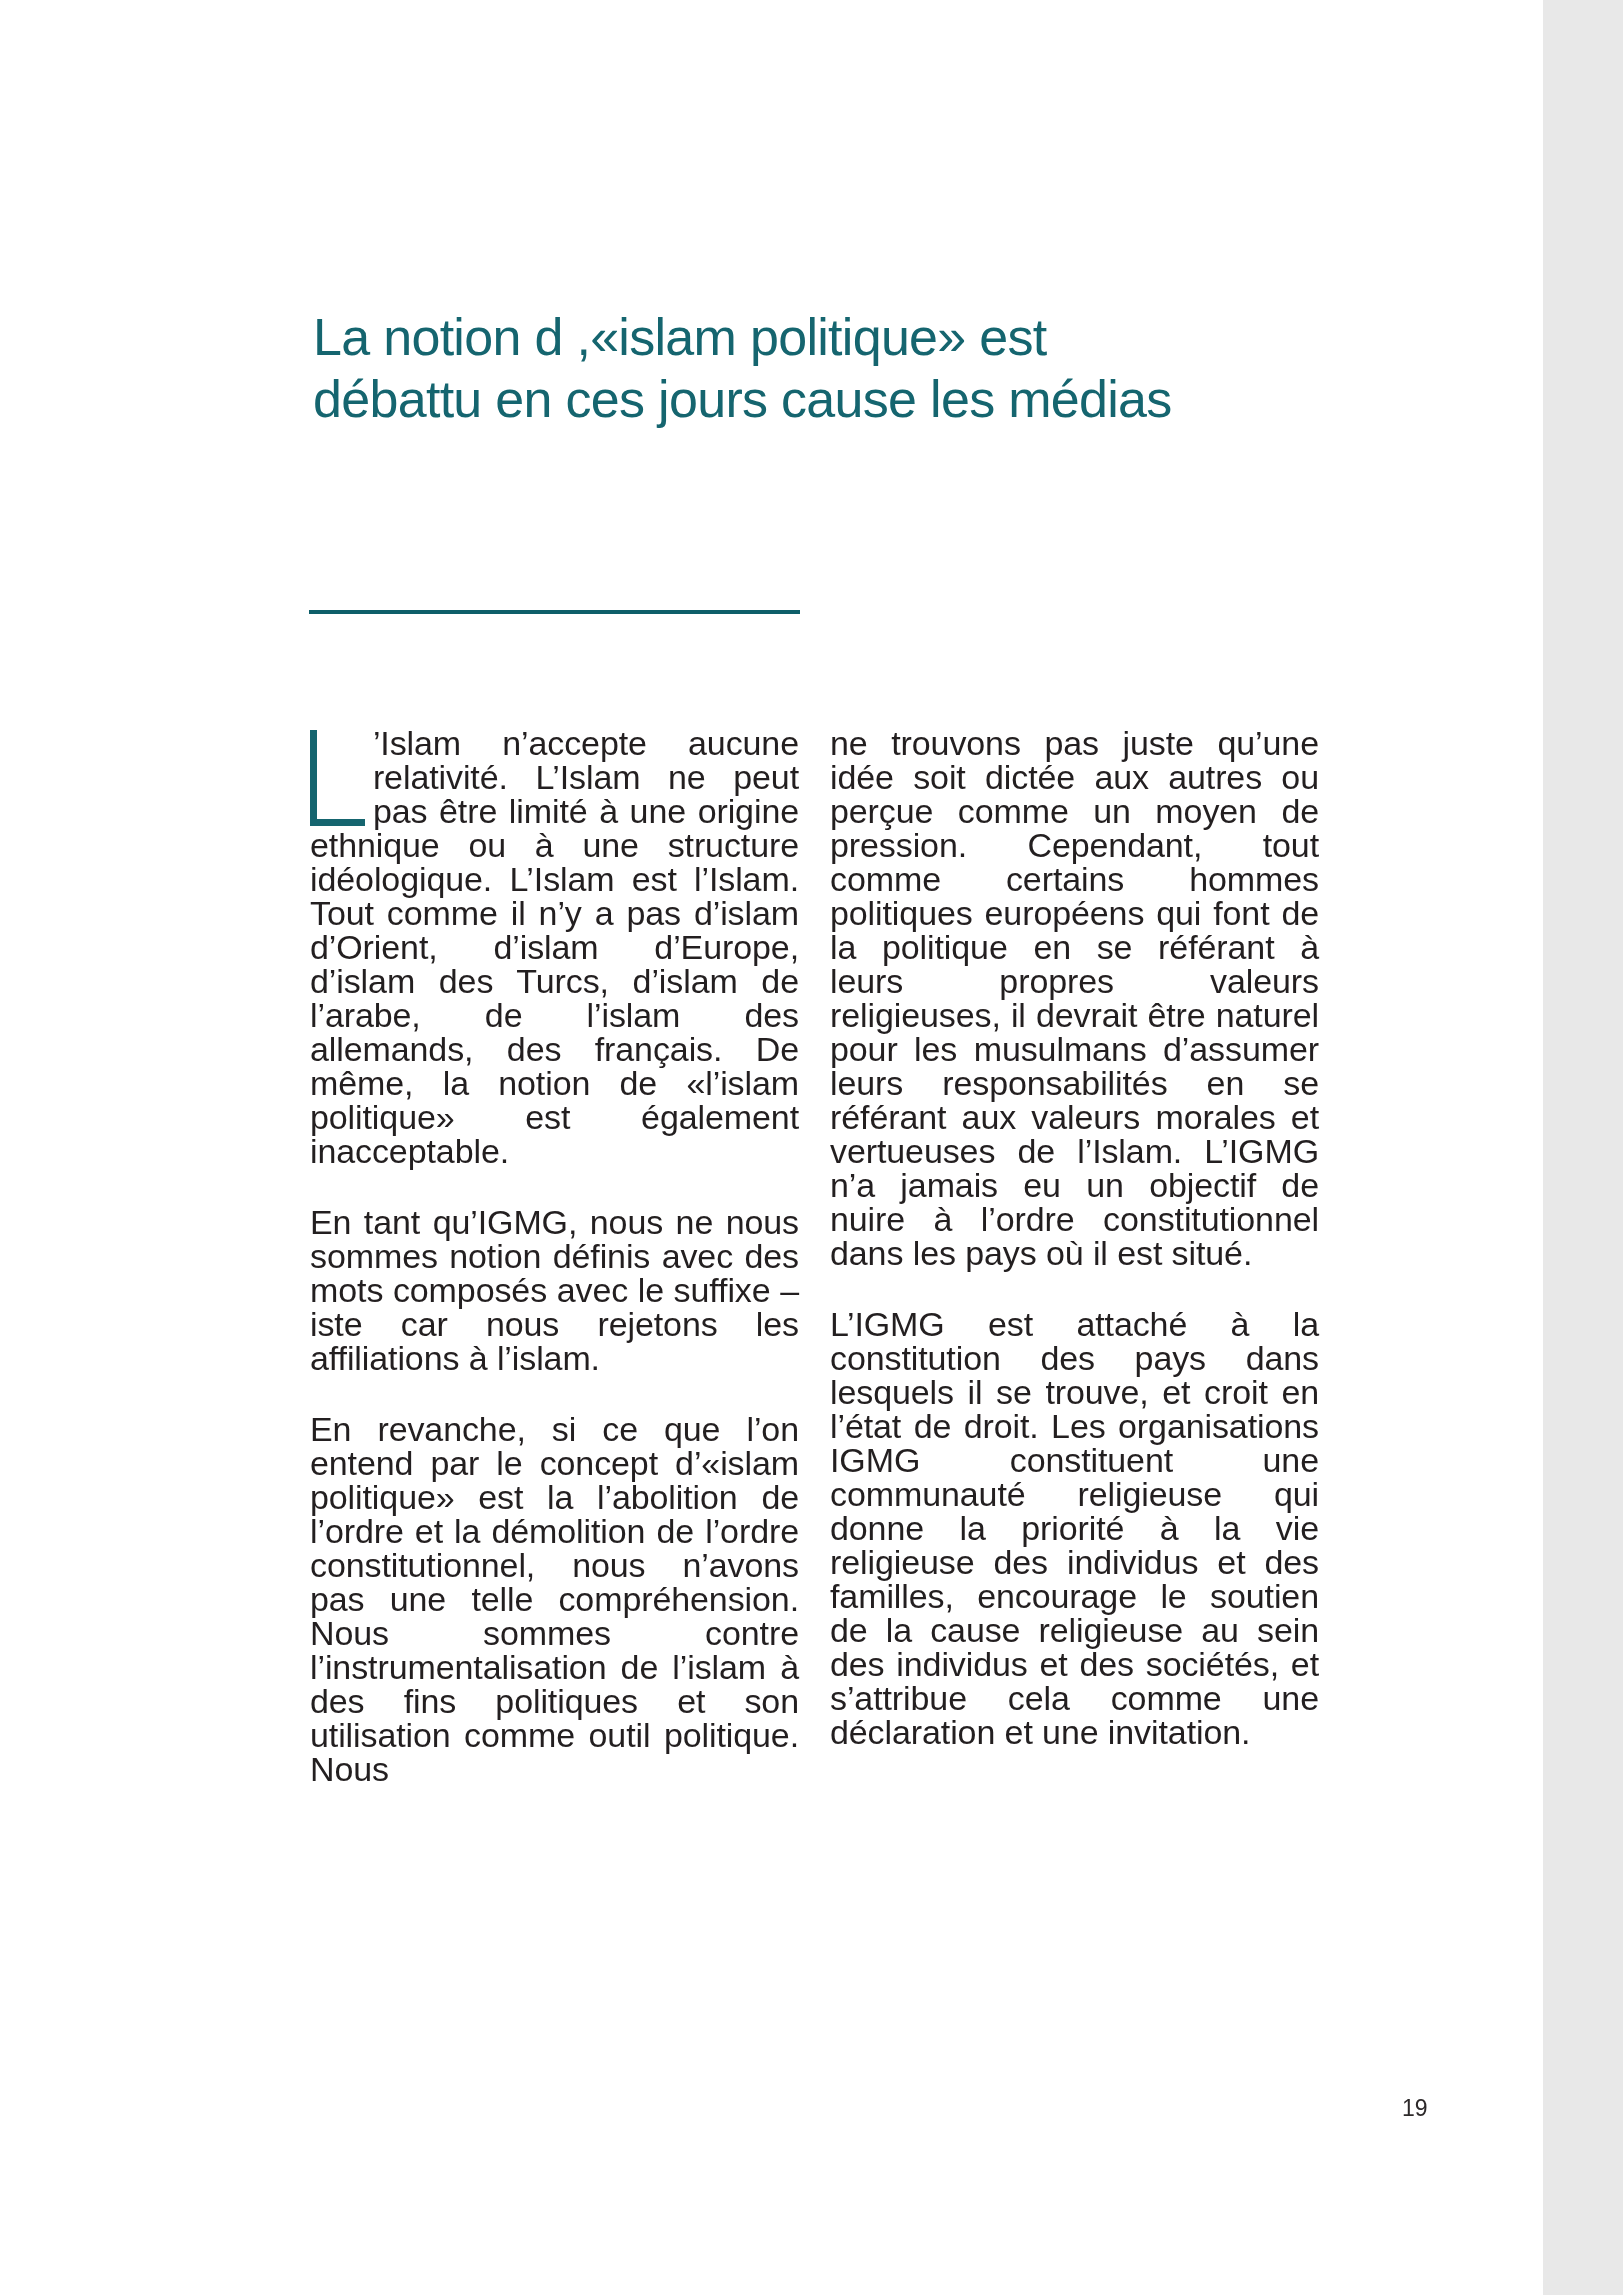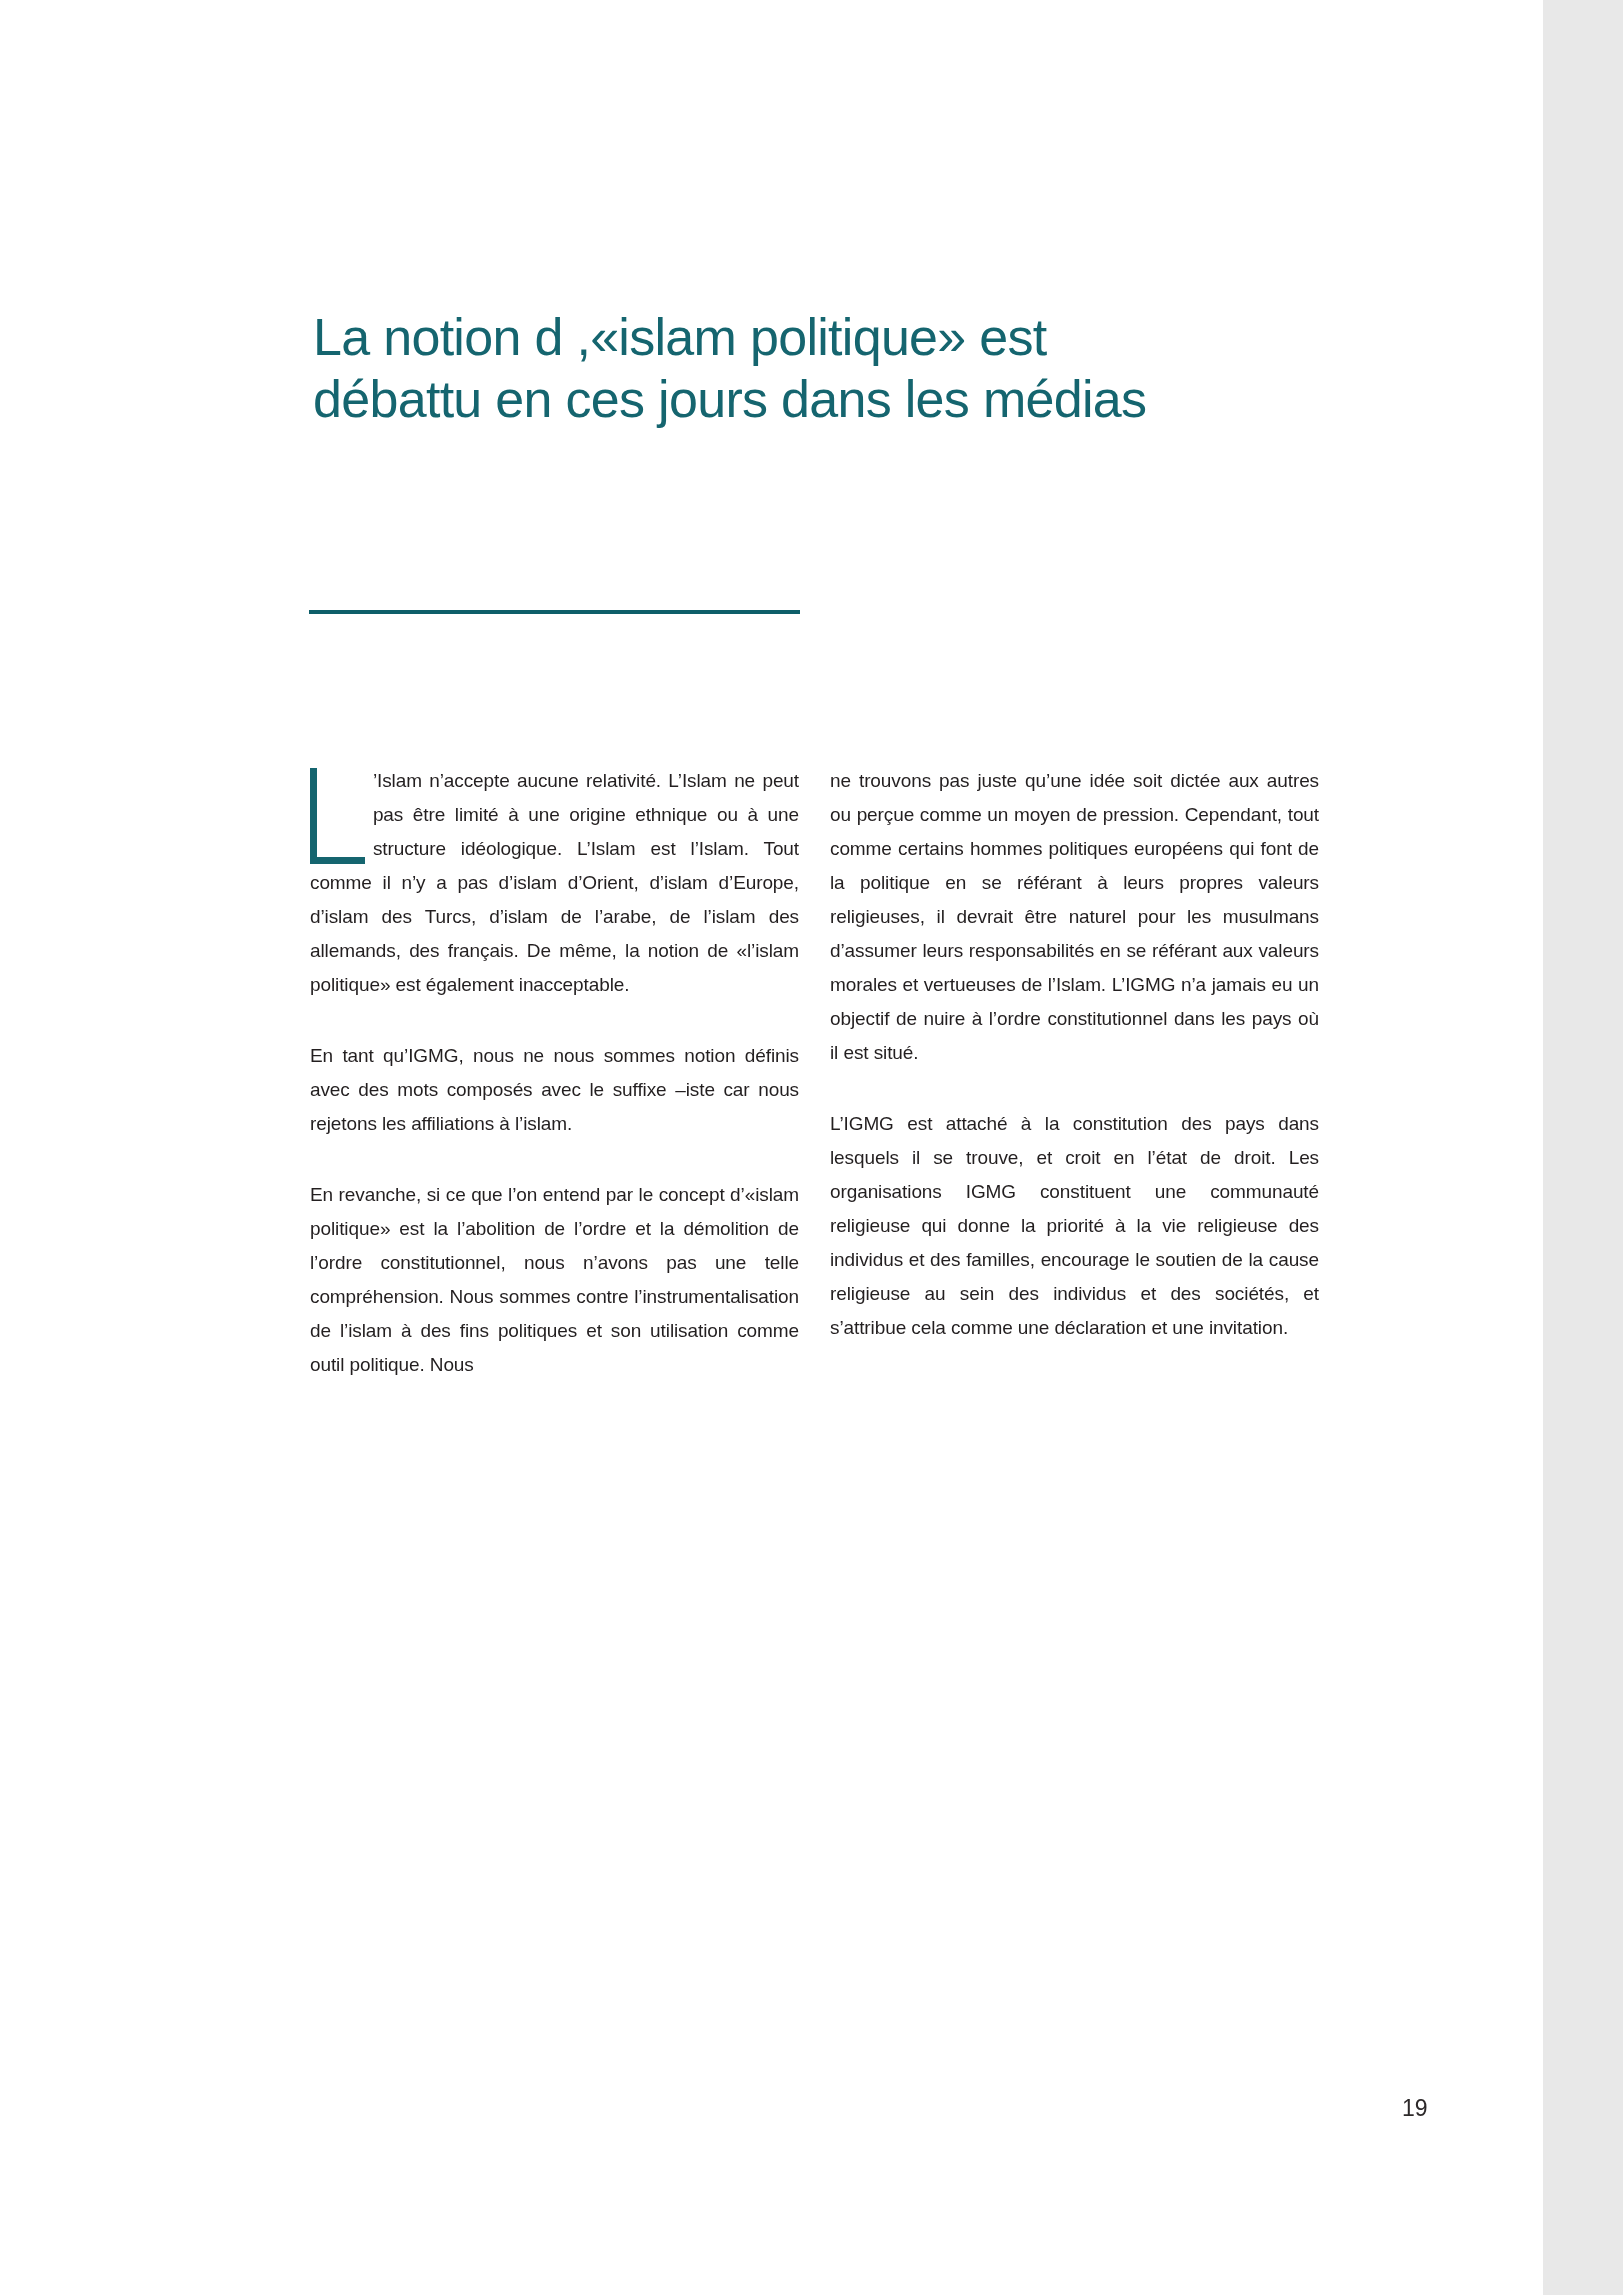--- a/index.html
+++ b/index.html
@@ -33,24 +33,24 @@
   .rule{
     position:absolute;
     left:309px;
     top:610px;
     width:491px;
     height:3.9px;
     background:var(--rule);
   }
   .col{
     position:absolute;
-    top:764px;
+    top:726px;
     width:489px;
     color:var(--body-text);
-    font-size:19px;
+    font-size:34px;
     line-height:34px;
     text-align:justify;
     letter-spacing:-0.1px;
     hyphens:auto;
     -webkit-hyphens:auto;
   }
   .col p{margin:0 0 37px 0;}
   .col p:last-child{margin-bottom:0;}
   .col-left{left:310px;}
   .col-right{left:830px;}
@@ -72,21 +72,21 @@
     color:var(--page-number);
   }
 </style>
 </head>
 <body>
 
 <div class="page" style="background: rgb(255, 255, 255);">
 
   <div class="heading">
     <div class="hl">La notion d ,«islam politique» est</div>
-    <div class="hl">débattu en ces jours dans les médias</div>
+    <div class="hl">débattu en ces jours cause les médias</div>
   </div>
 
   <div class="rule"></div>
 
   <div class="col col-left">
     <p>
       <span class="dropcap" aria-label="L"></span><span>’Islam n’accepte aucune relativité. L’Islam ne peut pas être limité à une origine ethnique ou à une structure idéologique. L’Islam est l’Islam. Tout comme il n’y a pas d’islam d’Orient, d’islam d’Europe, d’islam des Turcs, d’islam de l’arabe, de l’islam des allemands, des français. De même, la notion de «l’islam politique» est également inacceptable.</span>
     </p>
     <p>
       <span>En tant qu’IGMG, nous ne nous sommes notion définis avec des mots composés avec le suffixe –iste car nous rejetons les affiliations à l’islam.</span>

